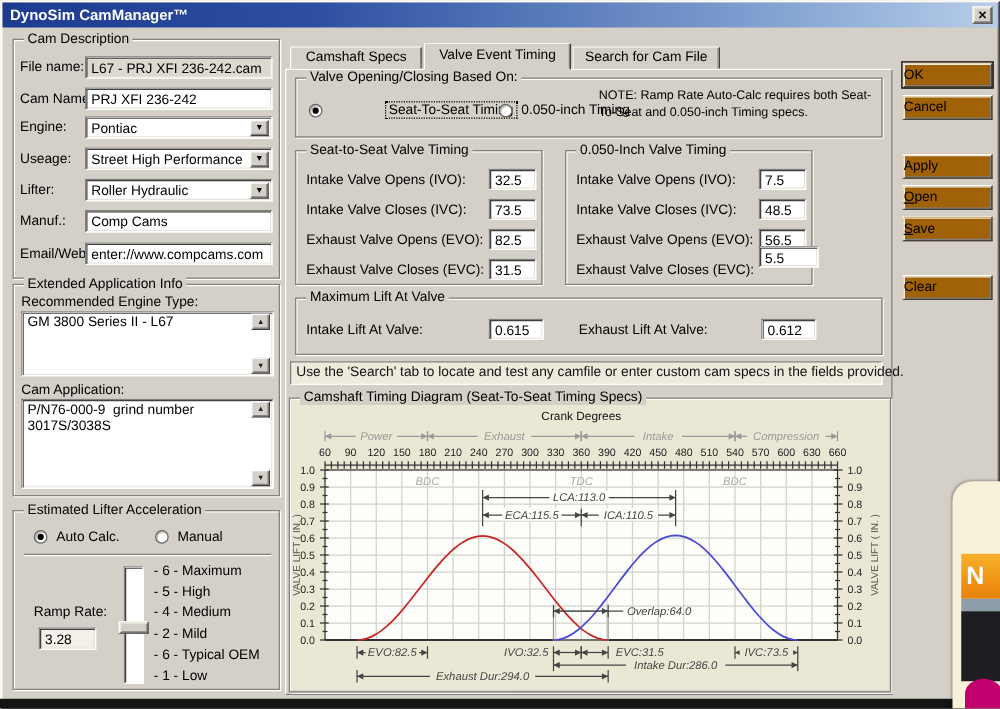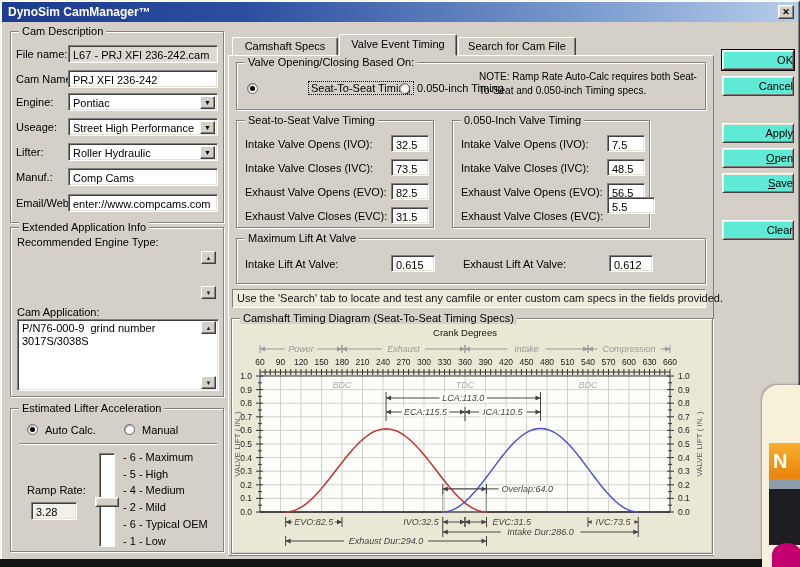--- a/index.html
+++ b/index.html
@@ -24,23 +24,23 @@
                  border:1px solid; border-color:#fff #404040 #404040 #fff; box-shadow:inset -1px -1px 0 #808080;
                  font-size:7px; text-align:center; line-height:12px; color:#000; }
   .tarea { position:absolute; background:#fff; border:1px solid; border-color:#808080 #fff #fff #808080;
            box-shadow:inset 1px 1px 0 #404040, inset -1px -1px 0 #e6e3da; padding:2px 18px 2px 4px; white-space:pre-wrap; line-height:13px; }
   .scrollarrow { position:absolute; width:15px; height:13px; background:#d4d0c8; border:1px solid;
                  border-color:#fff #404040 #404040 #fff; box-shadow:inset -1px -1px 0 #808080;
                  font-size:6px; text-align:center; line-height:12px; color:#222; }
   .radio { position:absolute; width:11px; height:11px; border-radius:50%; background:#fff;
            border:1px solid #666; box-shadow:inset 1px 1px 1px #b0aca2; }
   .radio.sel::after { content:""; position:absolute; left:2px; top:2px; width:5px; height:5px; border-radius:50%; background:#000; }
-  .btn { position:absolute; width:72px; height:20px; background:#5eead4; border:1px solid;
+  .btn { position:absolute; width:72px; height:20px; background:#a16207; border:1px solid;
          border-color:#fff #404040 #404040 #fff; box-shadow:inset 1px 1px 0 #ece9d8, inset -1px -1px 0 #808080;
-         text-align:right; line-height:18px; }
+         text-align:left; line-height:18px; }
   .btn.default { outline:1px solid #000; }
   .tab { position:absolute; background:#d4d0c8; border:1px solid; border-color:#fff #404040 #d4d0c8 #fff;
          border-bottom:none; border-radius:2px 2px 0 0; text-align:center; z-index:3;
          box-shadow:inset -1px 0 0 #808080; }
   .tabpane { position:absolute; left:228px; top:55px; width:486px; height:501px; background:#d4d0c8;
              border:1px solid; border-color:#fff #808080 #808080 #fff; z-index:1; }
   .hline { position:absolute; height:2px; border-top:1px solid #82817a; border-bottom:1px solid #fff; }
   .slider-track { position:absolute; background:#fff; border:1px solid; border-color:#808080 #fff #fff #808080;
                   box-shadow:inset 1px 1px 0 #404040; }
   .slider-thumb { position:absolute; background:#d4d0c8; border:1px solid; border-color:#fff #404040 #404040 #fff;
@@ -91,20 +91,21 @@
     </div>
     <span class="lbl" style="left:5px;top:139px;">Manuf.:</span>
     <div class="field" style="left:57px;top:136px;width:150px;">Comp Cams</div>
     <span class="lbl" style="left:5px;top:165px;">Email/Web:</span>
     <div class="field" style="left:57px;top:162px;width:150px;">enter://www.compcams.com</div>
   </div>
 
   <div class="group" style="left:10px;top:227px;width:214px;height:170px;">
     <span class="legend">Extended Application Info</span>
     <span class="lbl" style="left:6px;top:8px;">Recommended Engine Type:</span>
+    <div class="tarea" style="left:6px;top:21px;width:202px;height:52px;">GM 3800 Series II - L67</div>
     <div class="scrollarrow" style="left:190px;top:23px;">▲</div>
     <div class="scrollarrow" style="left:190px;top:58px;">▼</div>
     <span class="lbl" style="left:6px;top:78px;">Cam Application:</span>
     <div class="tarea" style="left:6px;top:91px;width:202px;height:72px;">P/N76-000-9  grind number
 3017S/3038S</div>
     <div class="scrollarrow" style="left:190px;top:93px;">▲</div>
     <div class="scrollarrow" style="left:190px;top:148px;">▼</div>
   </div>
 
   <div class="group" style="left:10px;top:408px;width:214px;height:144px;">

